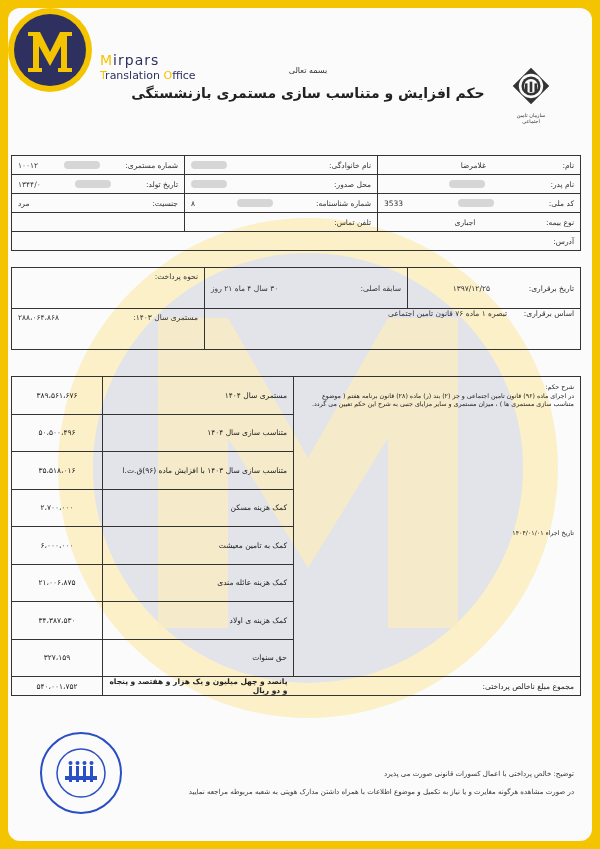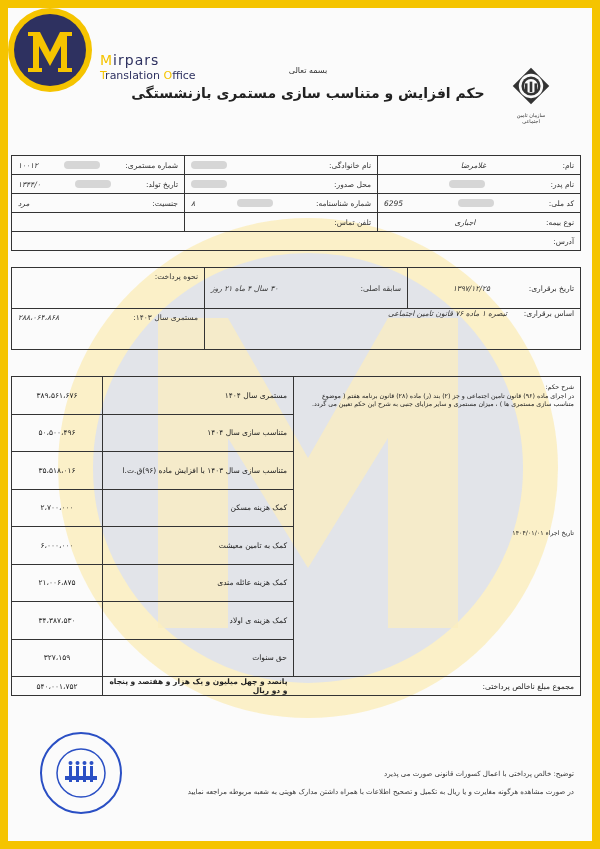--- a/index.html
+++ b/index.html
@@ -4,42 +4,42 @@
 <style>
   html, body { margin: 0; padding: 0; }
   body {
     width: 600px; height: 849px; position: relative; overflow: hidden;
     background: #f5c400;
     font-family: "DejaVu Sans", sans-serif;
     color: #222;
   }
   .page {
     position: absolute; left: 8px; top: 8px; width: 584px; height: 833px;
-    background: #fbfbfb; overflow: hidden;
+    background: #fbfbfb; overflow: hidden; border-radius: 12px;
   }
   
   .wm { position: absolute; left: 40px; top: 200px; width: 520px; height: 520px; z-index: 0; }
   .wm svg { width: 100%; height: 100%; }
   .logo-mirpars { position: absolute; left: -2px; top: -2px; width: 88px; height: 88px; z-index: 3; }
   .brand { position: absolute; left: 92px; top: 44px; z-index: 3; }
   .brand .name { font-size: 14px; color: #2e3160; letter-spacing: 1px; font-family: "DejaVu Sans", sans-serif; }
   .brand .name b { color: #f5c400; font-weight: normal; }
   .brand .sub { font-size: 11px; color: #2e3160; margin-top: 1px; }
   .brand .sub b { color: #f5c400; font-weight: normal; }
   .tamin-logo { position: absolute; left: 500px; top: 58px; width: 46px; z-index: 3; text-align: center; }
   .tamin-logo .cap { font-size: 5px; color: #333; margin-top: 2px; }
   .header { position: absolute; left: 120px; top: 58px; width: 360px; text-align: center; z-index: 3; direction: rtl; }
   .header .bism { font-size: 8px; color: #333; }
   .header .title { font-size: 14px; font-weight: bold; margin-top: 10px; color: #222; }
   .header .sub { font-size: 8px; margin-top: 10px; color: #333; }
 
   table { border-collapse: collapse; direction: rtl; position: absolute; z-index: 2; font-size: 7.5px; }
   td { border: 1px solid #333; padding: 0 6px; height: 18px; vertical-align: middle; }
   .lbl { color: #333; }
-  .val { color: #333; font-style: italic; }
+  .val { color: #333; }
   .blur { display: inline-block; width: 36px; height: 8px; border-radius: 4px; background: #d6d6d6; vertical-align: middle; }
   .cellrow { display: flex; justify-content: space-between; align-items: center; }
 
   .t1 { left: 3px; top: 147px; width: 570px; }
   .t2 { left: 3px; top: 259px; width: 570px; }
   .t2 td { height: 36px; }
   .t3 { left: 3px; top: 368px; width: 570px; }
   .t3 td.amt { width: 78px; text-align: center; height: 36.5px; }
   .t3 td.desc { width: 178px; }
   .t3 td.sharh { vertical-align: top; padding-top: 6px; font-size: 6.3px; line-height: 1.35; }
@@ -135,21 +135,21 @@
               <span class="blur"></span>
               <span class="val">۱۳۴۴/۰</span>
             </div>
           </td>
     </tr>
     <tr>
       <td>
             <div class="cellrow">
               <span class="lbl">کد ملی:</span>
               <span class="blur"></span>
-              <span class="val">6295</span>
+              <span class="val">3533</span>
             </div>
           </td>
       <td>
             <div class="cellrow">
               <span class="lbl">شماره شناسنامه:</span>
               <span class="blur"></span>
               <span class="val">۸</span>
             </div>
           </td>
       <td>
@@ -248,21 +248,21 @@
     <tr class="total">
       <td style="border-left:none"><span>مجموع مبلغ ناخالص پرداختی:</span></td>
       <td style="font-weight:bold;border-right:none">پانصد و چهل میلیون و یک هزار و هفتصد و پنجاه و دو ریال</td>
       <td class="amt" style="height:18px">۵۴۰،۰۰۱،۷۵۲</td>
     </tr>
   </tbody>
     </table>
 
   <div class="notes">
     <div>توضیح: خالص پرداختی با اعمال کسورات قانونی صورت می پذیرد</div>
-    <div>در صورت مشاهده هرگونه مغایرت و یا ریال به تکمیل و تصحیح اطلاعات با همراه داشتن مدارک هویتی به شعبه مربوطه مراجعه نمایید</div>
+    <div>در صورت مشاهده هرگونه مغایرت و یا نیاز به تکمیل و موضوع اطلاعات با همراه داشتن مدارک هویتی به شعبه مربوطه مراجعه نمایید</div>
   </div>
 
   <div class="stamp">
     <svg viewBox="0 0 86 86">
       <circle cx="43" cy="43" r="40" fill="none" stroke="#2a4fc4" stroke-width="2"></circle>
       <circle cx="43" cy="43" r="24" fill="none" stroke="#2a4fc4" stroke-width="1.5"></circle>
       <rect x="27" y="46" width="32" height="4" fill="#2a4fc4"></rect>
       <rect x="31" y="36" width="3" height="16" fill="#2a4fc4"></rect>
         <rect x="38" y="36" width="3" height="16" fill="#2a4fc4"></rect>
         <rect x="45" y="36" width="3" height="16" fill="#2a4fc4"></rect>

